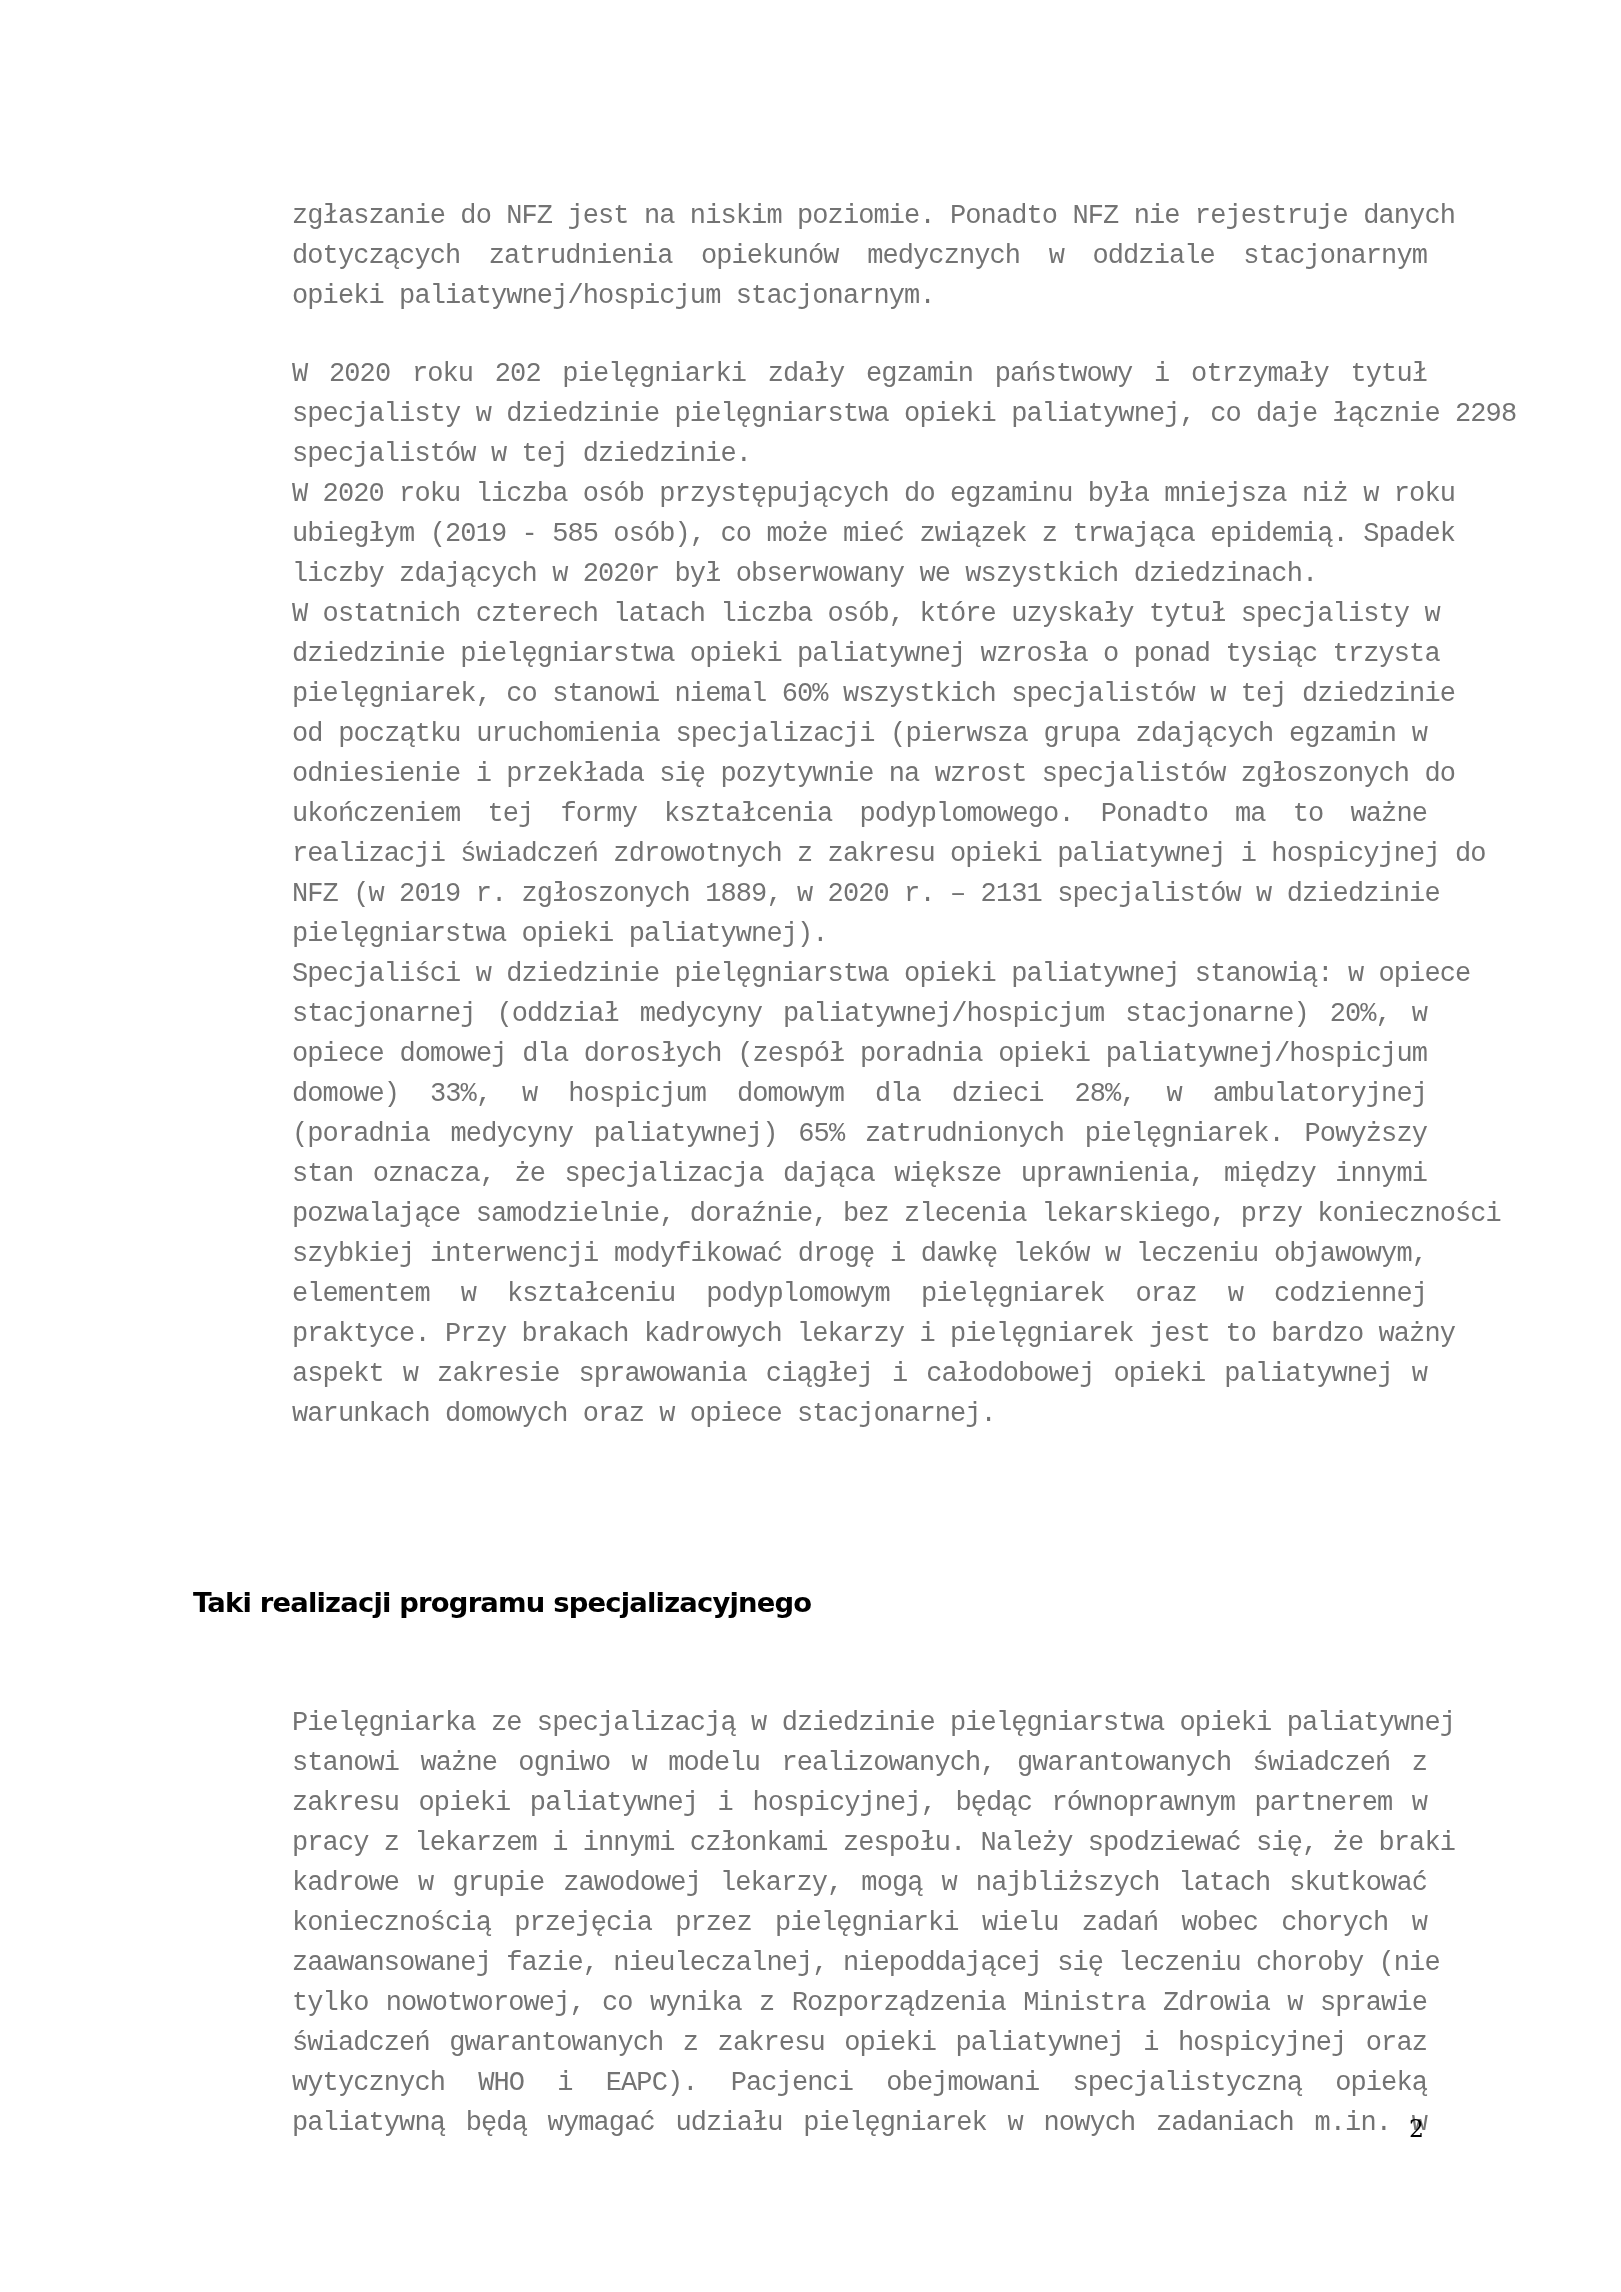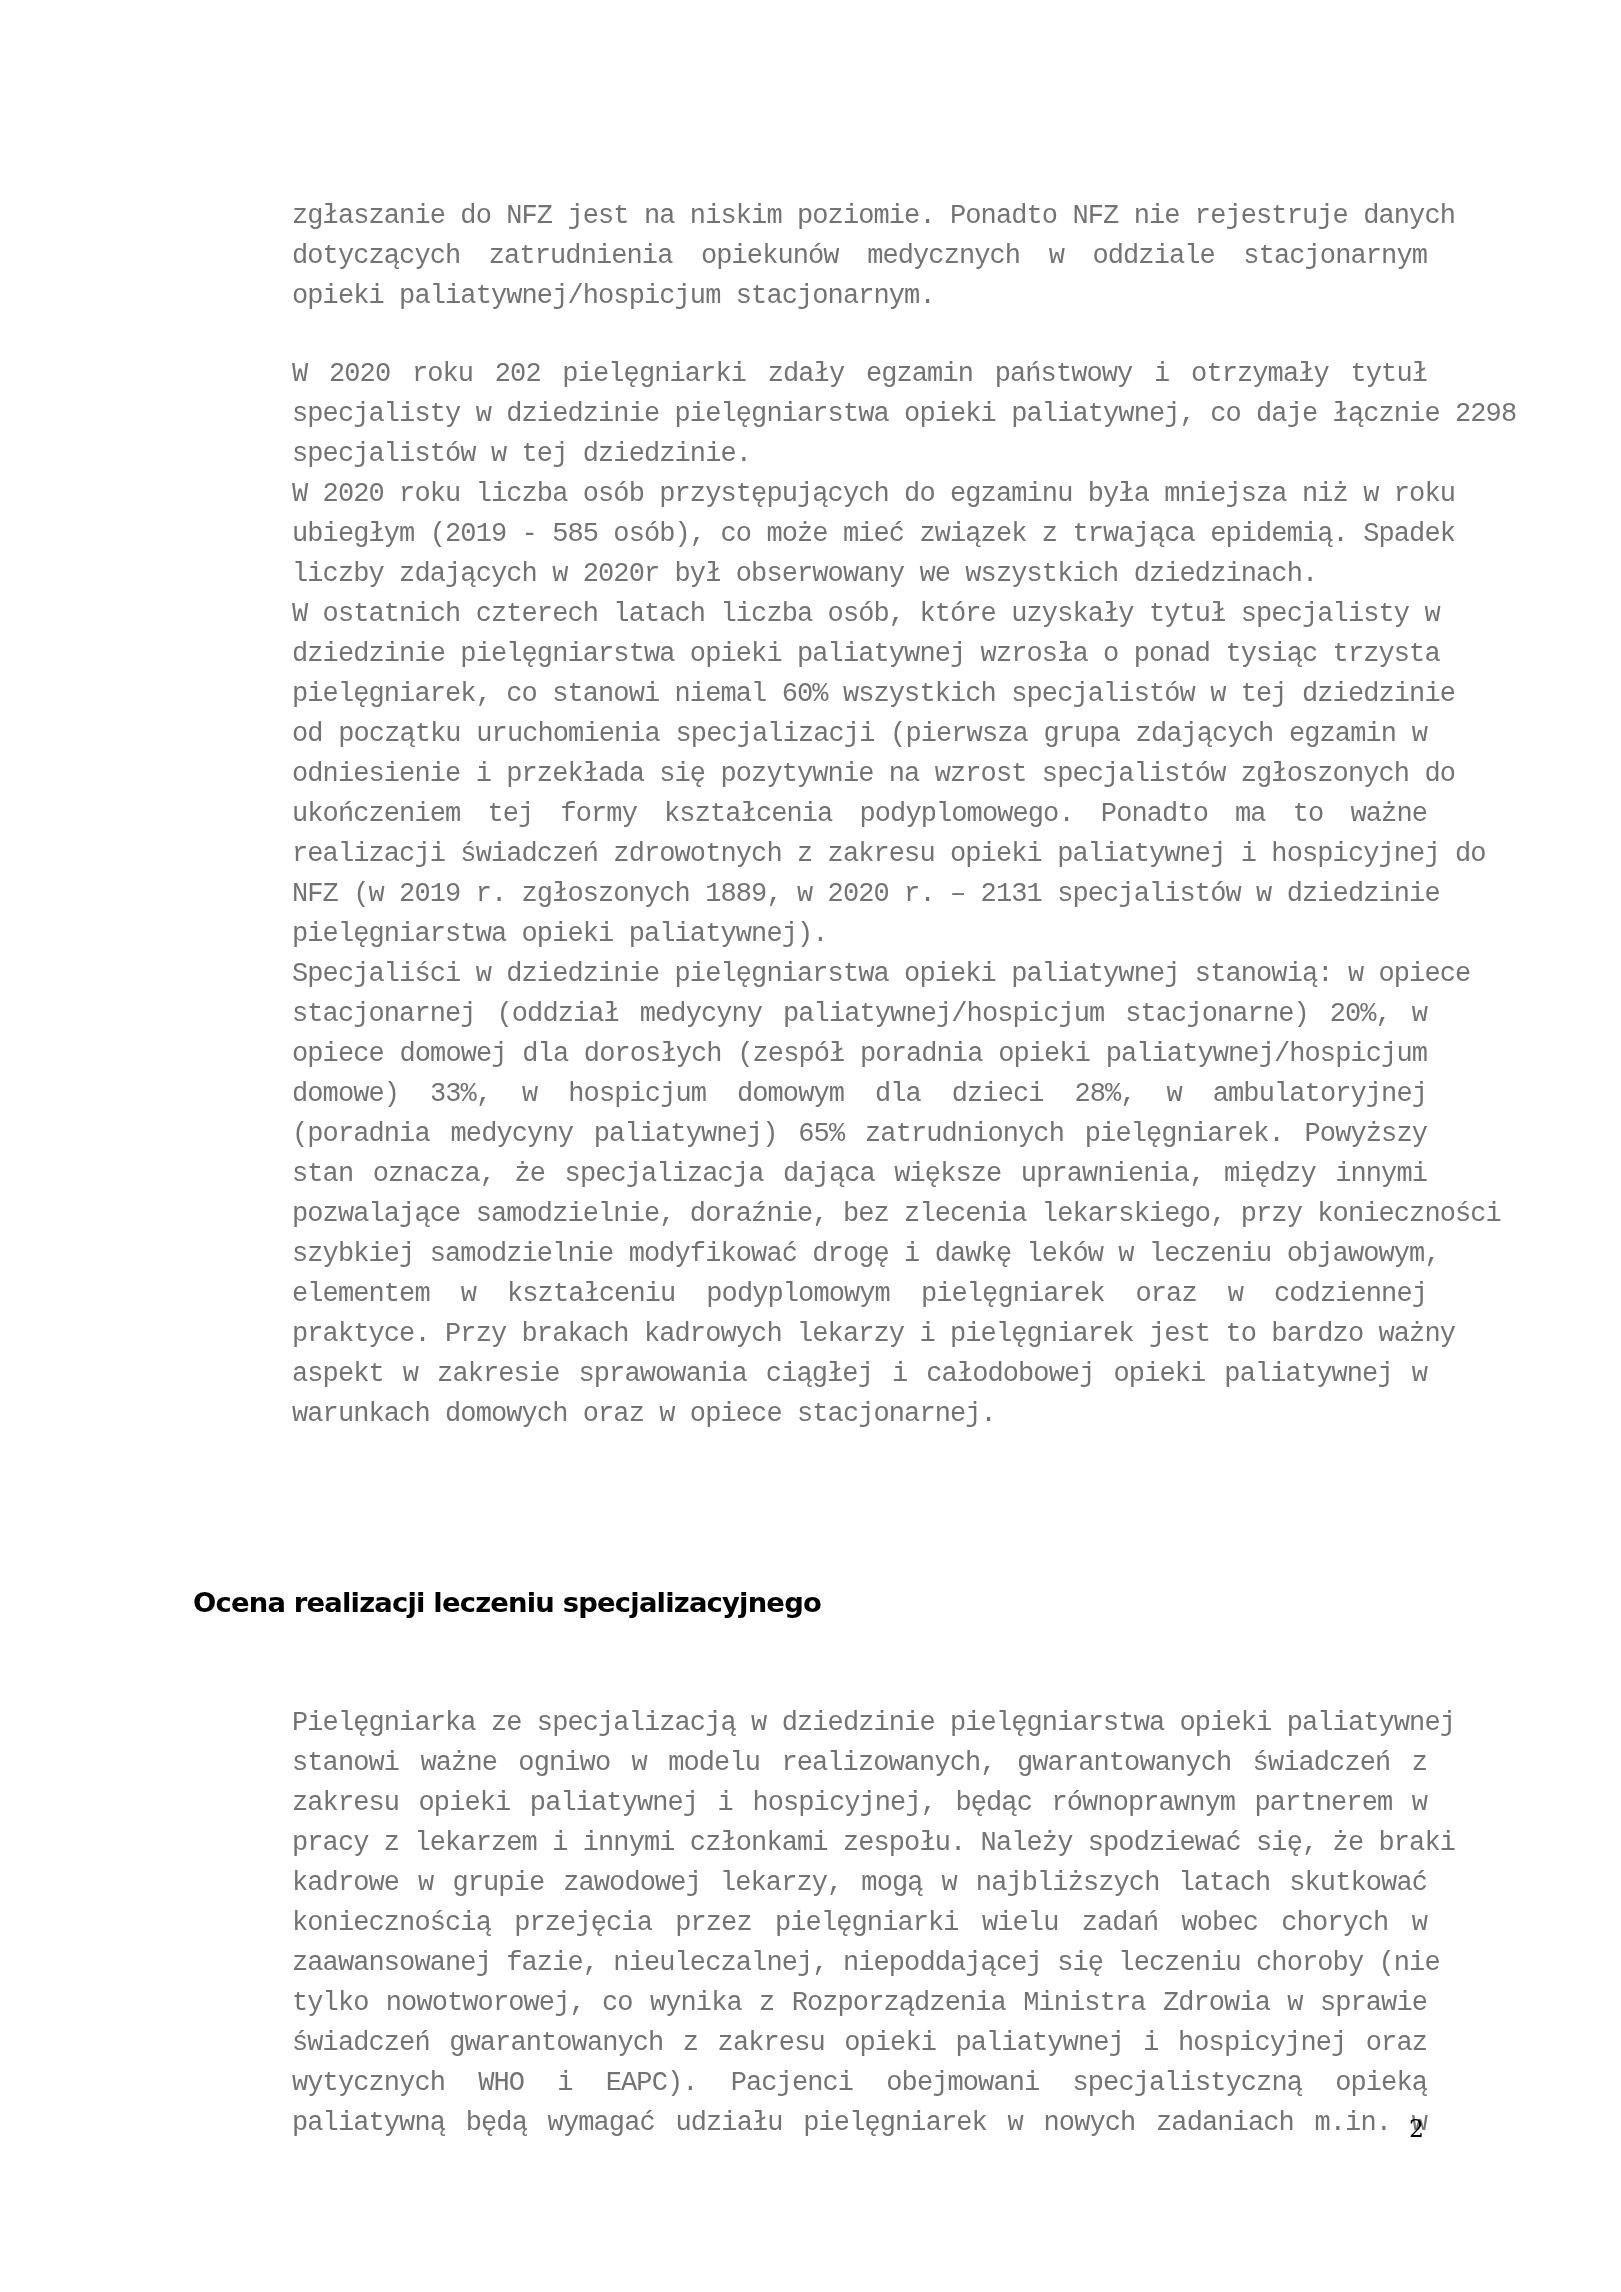--- a/index.html
+++ b/index.html
@@ -52,28 +52,28 @@
     <span class="line">realizacji świadczeń zdrowotnych z zakresu opieki paliatywnej i hospicyjnej do</span>
     <span class="line">NFZ (w 2019 r. zgłoszonych 1889, w 2020 r. – 2131 specjalistów w dziedzinie</span>
     <span class="line last">pielęgniarstwa opieki paliatywnej).</span>
     <span class="line">Specjaliści w dziedzinie pielęgniarstwa opieki paliatywnej stanowią: w opiece</span>
     <span class="line">stacjonarnej (oddział medycyny paliatywnej/hospicjum stacjonarne) 20%, w</span>
     <span class="line">opiece domowej dla dorosłych (zespół poradnia opieki paliatywnej/hospicjum</span>
     <span class="line">domowe) 33%, w hospicjum domowym dla dzieci 28%, w ambulatoryjnej</span>
     <span class="line">(poradnia medycyny paliatywnej) 65% zatrudnionych pielęgniarek. Powyższy</span>
     <span class="line">stan oznacza, że specjalizacja dająca większe uprawnienia, między innymi</span>
     <span class="line">pozwalające samodzielnie, doraźnie, bez zlecenia lekarskiego, przy konieczności</span>
-    <span class="line">szybkiej samodzielnie modyfikować drogę i dawkę leków w leczeniu objawowym,</span>
+    <span class="line">szybkiej interwencji modyfikować drogę i dawkę leków w leczeniu objawowym,</span>
     <span class="line">elementem w kształceniu podyplomowym pielęgniarek oraz w codziennej</span>
     <span class="line">praktyce. Przy brakach kadrowych lekarzy i pielęgniarek jest to bardzo ważny</span>
     <span class="line">aspekt w zakresie sprawowania ciągłej i całodobowej opieki paliatywnej w</span>
     <span class="line last">warunkach domowych oraz w opiece stacjonarnej.</span>
   </div>
 
-  <h2 class="heading" style="margin:0">Ocena realizacji leczeniu specjalizacyjnego</h2>
+  <h2 class="heading" style="margin:0">Taki realizacji programu specjalizacyjnego</h2>
 
   <div class="body-text block-c">
     <span class="line">Pielęgniarka ze specjalizacją w dziedzinie pielęgniarstwa opieki paliatywnej</span>
     <span class="line">stanowi ważne ogniwo w modelu realizowanych, gwarantowanych świadczeń z</span>
     <span class="line">zakresu opieki paliatywnej i hospicyjnej, będąc równoprawnym partnerem w</span>
     <span class="line">pracy z lekarzem i innymi członkami zespołu. Należy spodziewać się, że braki</span>
     <span class="line">kadrowe w grupie zawodowej lekarzy, mogą w najbliższych latach skutkować</span>
     <span class="line">koniecznością przejęcia przez pielęgniarki wielu zadań wobec chorych w</span>
     <span class="line">zaawansowanej fazie, nieuleczalnej, niepoddającej się leczeniu choroby (nie</span>
     <span class="line">tylko nowotworowej, co wynika z Rozporządzenia Ministra Zdrowia w sprawie</span>

